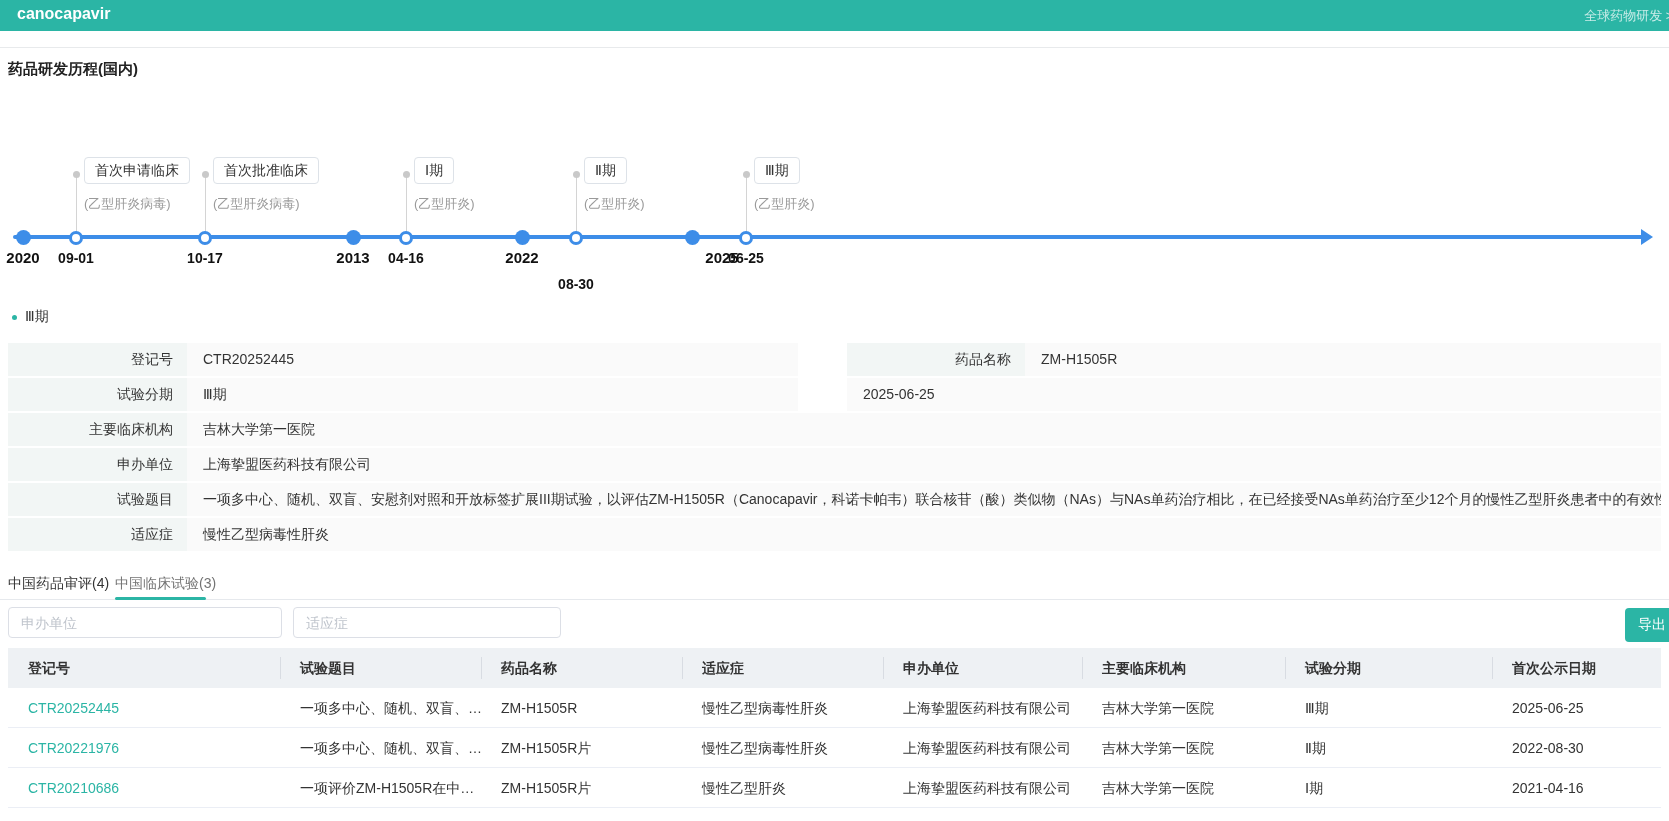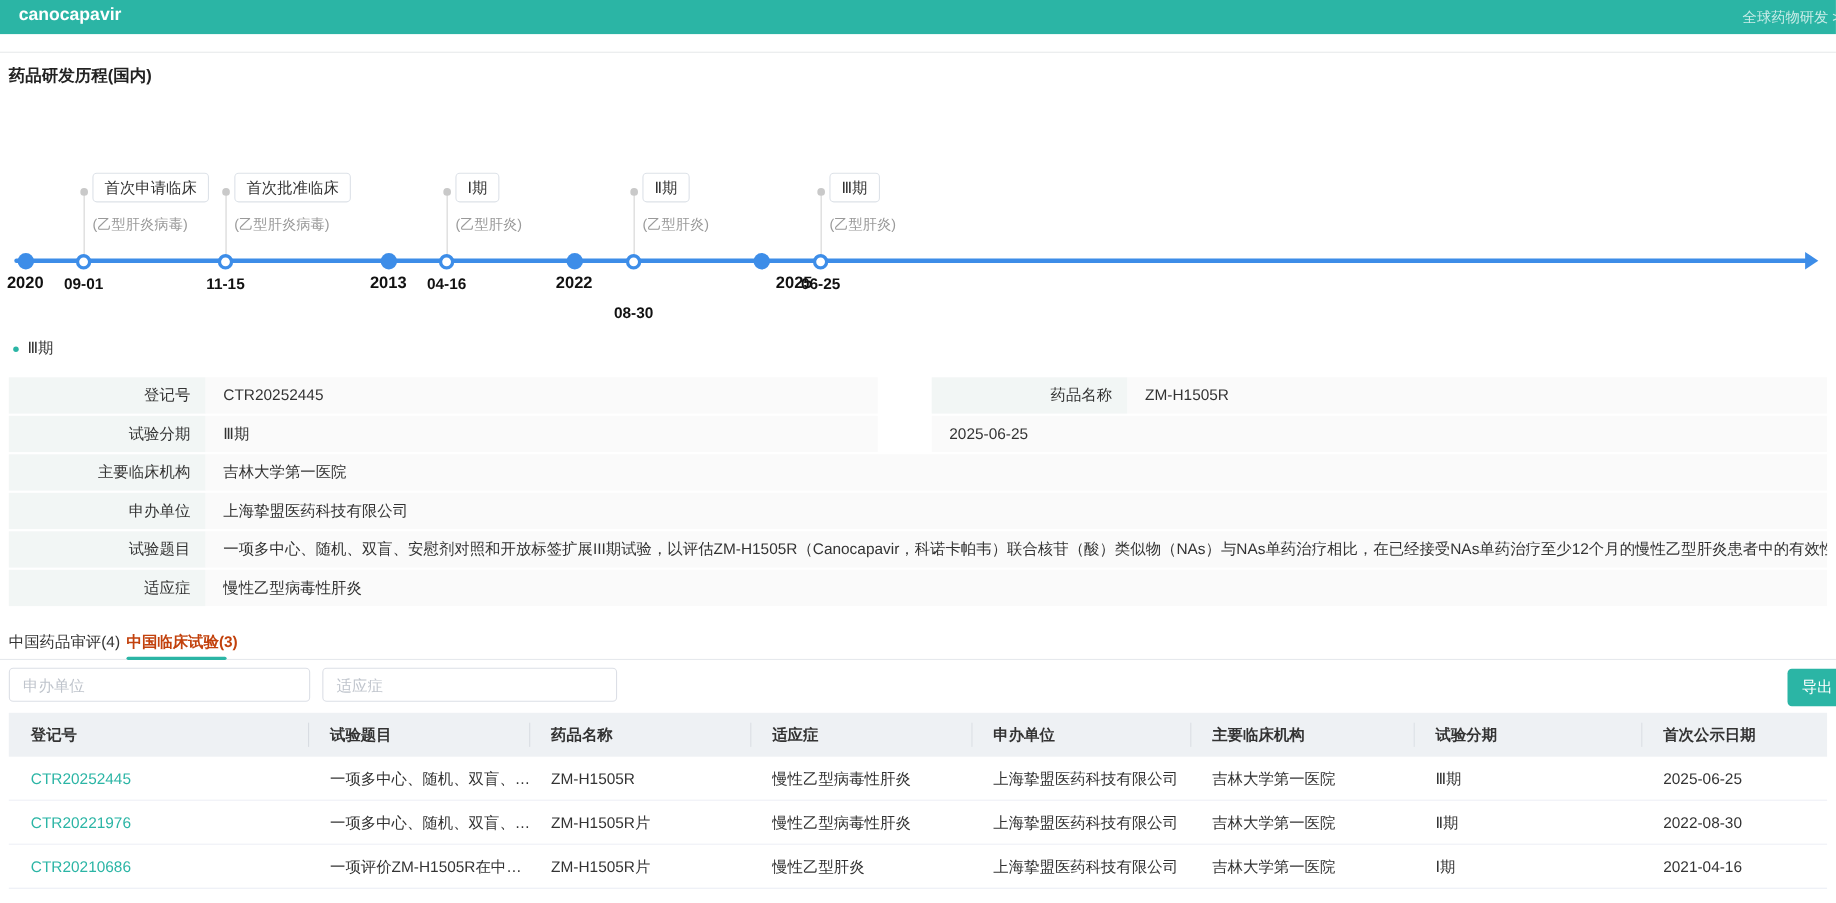--- a/index.html
+++ b/index.html
@@ -39,21 +39,21 @@
   .drow { display:flex; height:33px; margin-bottom:2px; }
   .dlabel { width:179px; background:#f2f6f5; text-align:right; padding-right:14px; line-height:33px; color:#333; }
   .dvalue { flex:1; background:#fafafa; padding-left:16px; line-height:33px; white-space:nowrap; overflow:hidden; color:#333; }
   .dvalue.half { flex:none; width:611px; }
   .dgap { width:49px; }
   .dlabel2 { width:178px; background:#f2f6f5; text-align:right; padding-right:14px; line-height:33px; }
 
   
   .tabbar { position:absolute; left:0; top:570px; width:1669px; height:30px; border-bottom:1px solid #e6e9ed; }
   .tab { position:absolute; top:5px; font-size:14px; color:#333; cursor:pointer; white-space:nowrap; }
-  .tab.active { color:#c2410c; font-weight:700; }
+  .tab.active { color:#737373; font-weight:400; }
   .tab-underline { position:absolute; left:115px; top:27px; width:91px; height:3px; background:#2bb5a5; border-radius:2px; }
 
   
   .filters { position:absolute; left:0; top:607px; width:1669px; height:36px; }
   .f-input { position:absolute; top:0; height:31px; border:1px solid #dcdfe6; border-radius:4px;
     padding:0 12px; font-size:14px; color:#333; outline:none; background:#fff;
     font-family:"Liberation Sans","DejaVu Sans",sans-serif; }
   .f-input::placeholder { color:#bfc4cc; }
   .export-btn { position:absolute; left:1625px; top:1px; width:72px; height:34px; background:#2bb5a5; color:#fff;
     border:none; border-radius:4px; font-size:14px; text-align:left; padding-left:13px; cursor:pointer;
@@ -91,21 +91,21 @@
       <div class="tl-topdot" style="left: 72.5px;"></div>
       <div class="tl-dot-event" style="left: 69px;"></div>
       <div class="tl-box" style="left: 84px; text-align: right;">首次申请临床</div>
       <div class="tl-sub" style="left: 84px;">(乙型肝炎病毒)</div>
       <div class="tl-datelabel" style="left: 46px;">09-01</div>
       <div class="tl-connector" style="left: 204.5px;"></div>
       <div class="tl-topdot" style="left: 201.5px;"></div>
       <div class="tl-dot-event" style="left: 198px;"></div>
       <div class="tl-box" style="left: 213px;">首次批准临床</div>
       <div class="tl-sub" style="left: 213px;">(乙型肝炎病毒)</div>
-      <div class="tl-datelabel" style="left: 175px;">11-15</div>
+      <div class="tl-datelabel" style="left: 175px;">10-17</div>
       <div class="tl-dot-year" style="left: 345.5px;"></div>
       <div class="tl-yearlabel" style="left: 323px;">2013</div>
       <div class="tl-connector" style="left: 405.5px;"></div>
       <div class="tl-topdot" style="left: 402.5px;"></div>
       <div class="tl-dot-event" style="left: 399px;"></div>
       <div class="tl-box" style="left: 414px;">Ⅰ期</div>
       <div class="tl-sub" style="left: 414px;">(乙型肝炎)</div>
       <div class="tl-datelabel" style="left: 376px;">04-16</div>
       <div class="tl-dot-year" style="left: 514.5px;"></div>
       <div class="tl-yearlabel" style="left: 492px;">2022</div>

